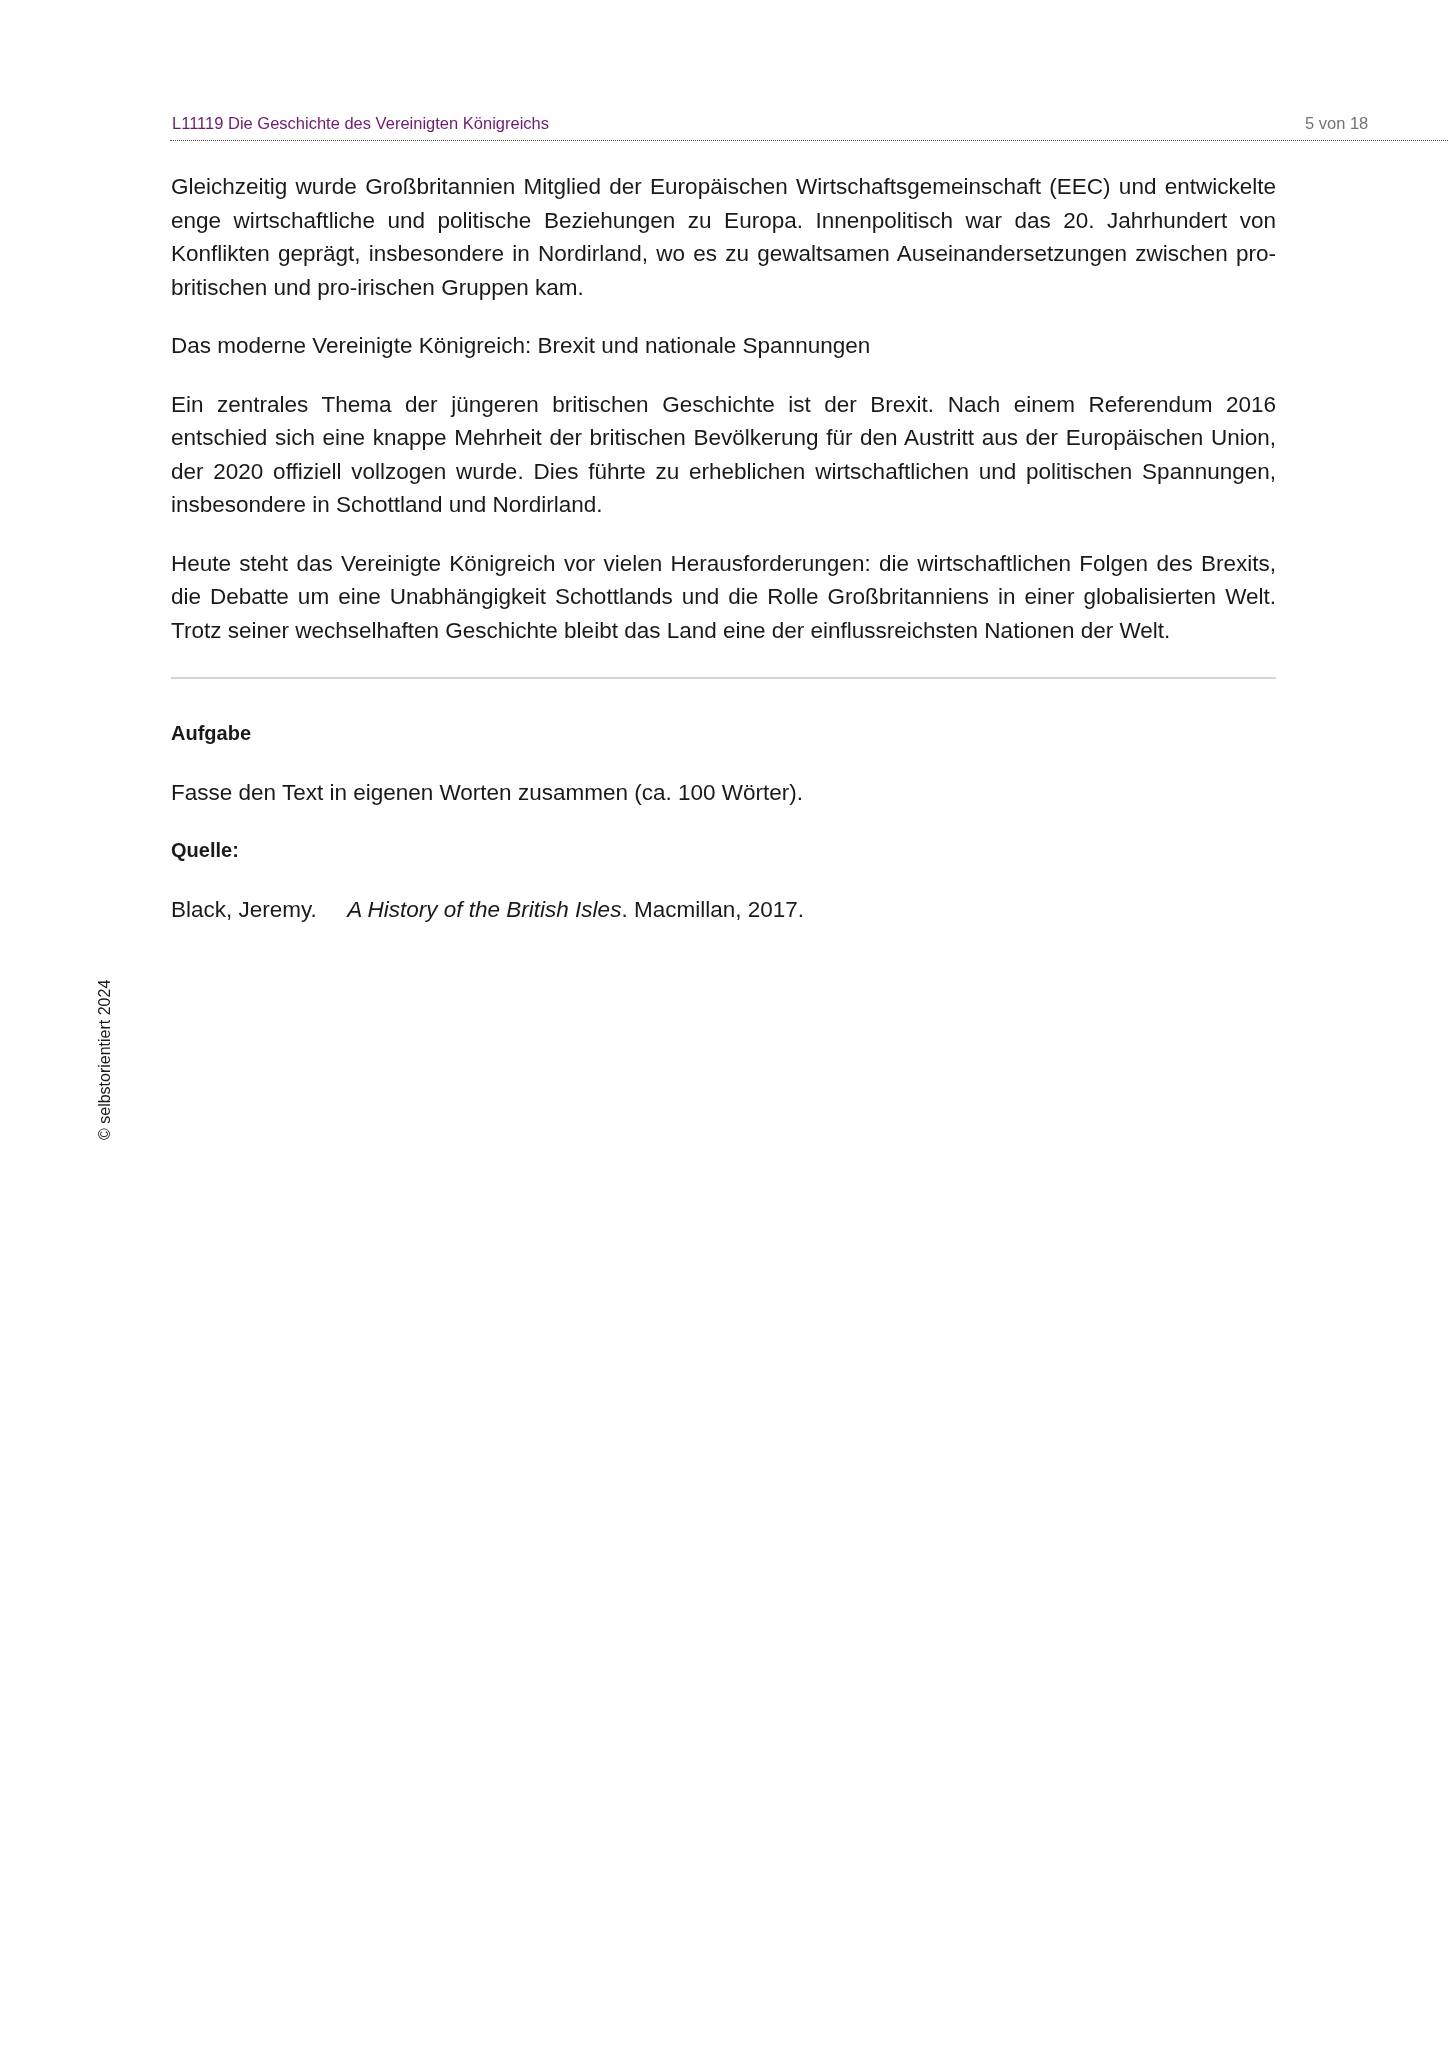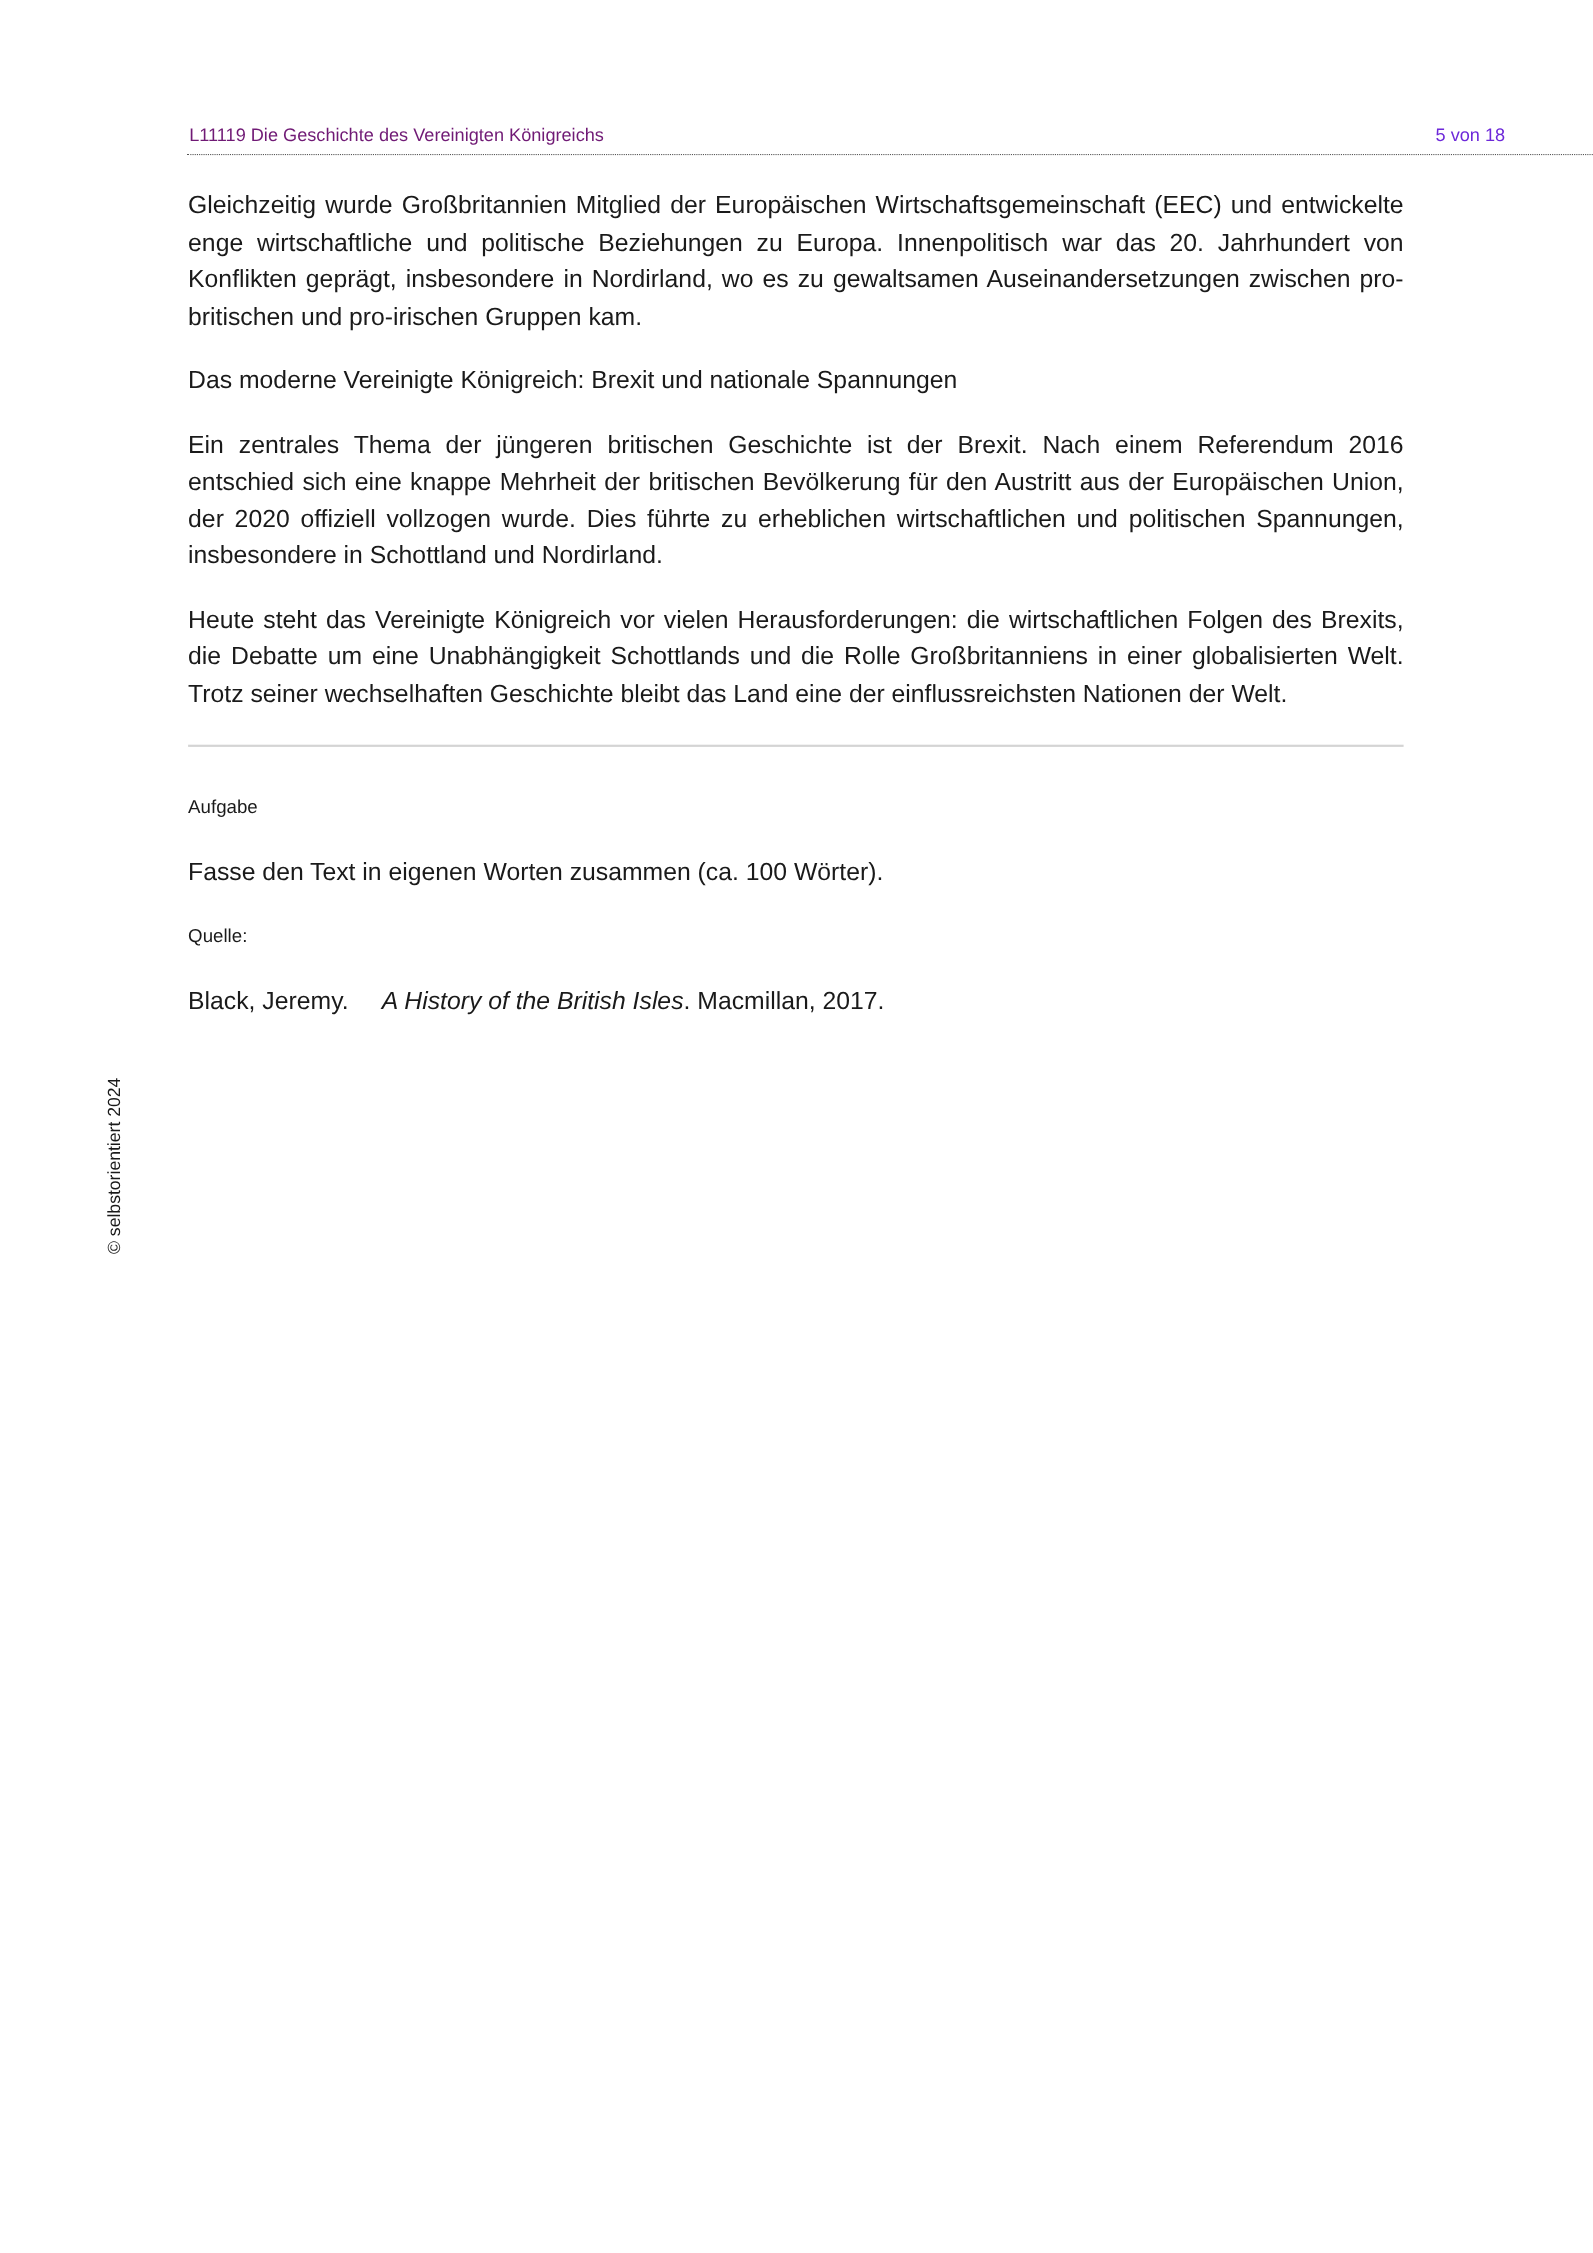--- a/index.html
+++ b/index.html
@@ -1,25 +1,25 @@
 <!DOCTYPE html>
 <html><head>
 <meta charset="utf-8">
 <style>
   html, body { margin:0; padding:0; background:#ffffff; }
   body { width:1448px; height:2048px; position:relative; overflow:hidden; color:#1a1a1a; font-family:"Liberation Sans", sans-serif; }
   .header { position:absolute; left:170px; top:114px; width:1278px; height:26px; border-bottom:1px dotted #555; }
   .header-title { position:absolute; left:2px; top:0; font-size:16.5px; color:#701a75; }
-  .header-page { position:absolute; left:1135px; top:0; font-size:16.5px; color:#6d28d9; }
+  .header-page { position:absolute; left:1135px; top:0; font-size:16.5px; color:#737373; }
   .content { position:absolute; left:171px; top:170px; width:1105px; }
   p { margin:0; font-size:22.5px; line-height:33.5px; text-align:justify; }
   .para { margin-bottom:25px; }
   h2 { margin:0 0 25px 0; font-size:22.5px; line-height:33.5px; font-weight:normal; }
   .divider { width:1105px; height:2px; background:#d4d4d4; margin:30px 0 38px 0; }
-  h3 { margin:0 0 25px 0; font-size:17px; line-height:33.5px; font-weight:normal; }
+  h3 { margin:0 0 25px 0; font-size:20px; line-height:33.5px; font-weight:bold; }
   .task { margin-bottom:25px; text-align:left; }
   .citation { text-align:left; }
   .citation em { font-style:italic;margin-left:24px; }
   .copyright { position:absolute; left:96px; top:1140px; transform-origin:0 0; transform:rotate(-90deg); font-size:16px; white-space:nowrap; color:#1a1a1a; }
 </style>
 </head>
 <body>
 
 <div class="header">
   <span class="header-title">L11119 Die Geschichte des Vereinigten Königreichs</span>

